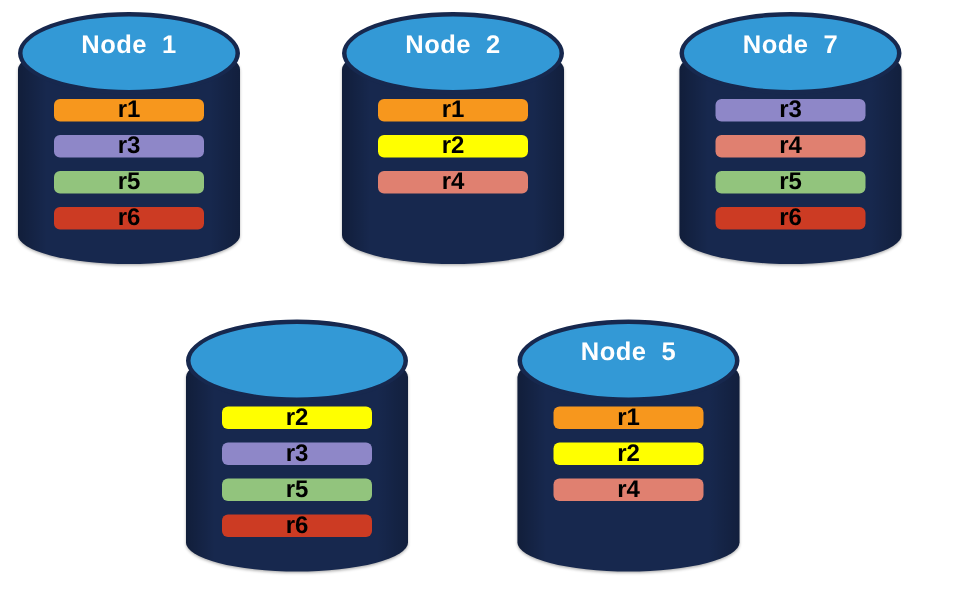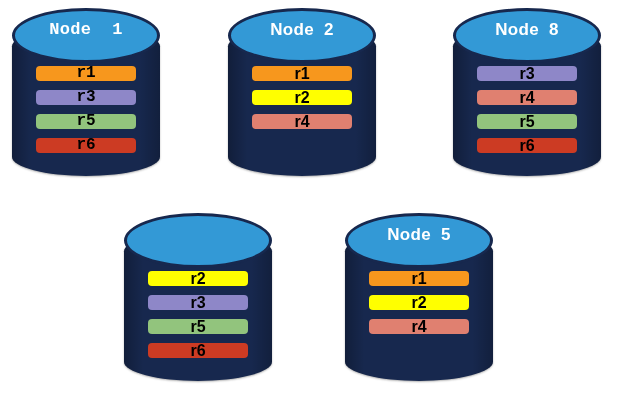--- a/index.html
+++ b/index.html
@@ -93,21 +93,21 @@
     line-height: 15px;
     text-align: center;
     box-sizing: border-box;
   }
   .replica:last-child { margin-bottom: 0; }
 </style>
 </head>
 <body>
 
 <div id="diagram">
-    <div class="node" style="left: 12px; top: 8px; font-family: Liberation Mono, monospace;">
+    <div class="node" style="left: 12px; top: 8px;">
       <div class="cyl-body"></div>
       <div class="cyl-top"></div>
       <div class="node-title">Node  1</div>
       <div class="replicas">
         <div class="replica" style="background: rgb(247, 151, 29);">r1</div>
         <div class="replica" style="background: rgb(142, 135, 200);">r3</div>
         <div class="replica" style="background: rgb(146, 196, 125);">r5</div>
         <div class="replica" style="background: rgb(204, 59, 35);">r6</div>
       </div>
     </div>
@@ -117,21 +117,21 @@
       <div class="node-title">Node  2</div>
       <div class="replicas">
         <div class="replica" style="background: rgb(247, 151, 29);">r1</div>
         <div class="replica" style="background: rgb(255, 255, 0);">r2</div>
         <div class="replica" style="background: rgb(224, 128, 112);">r4</div>
       </div>
     </div>
     <div class="node" style="left: 453px; top: 8px;">
       <div class="cyl-body"></div>
       <div class="cyl-top"></div>
-      <div class="node-title">Node  8</div>
+      <div class="node-title">Node  7</div>
       <div class="replicas">
         <div class="replica" style="background: rgb(142, 135, 200);">r3</div>
         <div class="replica" style="background: rgb(224, 128, 112);">r4</div>
         <div class="replica" style="background: rgb(146, 196, 125);">r5</div>
         <div class="replica" style="background: rgb(204, 59, 35);">r6</div>
       </div>
     </div>
     <div class="node" style="left: 124px; top: 213px;">
       <div class="cyl-body"></div>
       <div class="cyl-top"></div>

